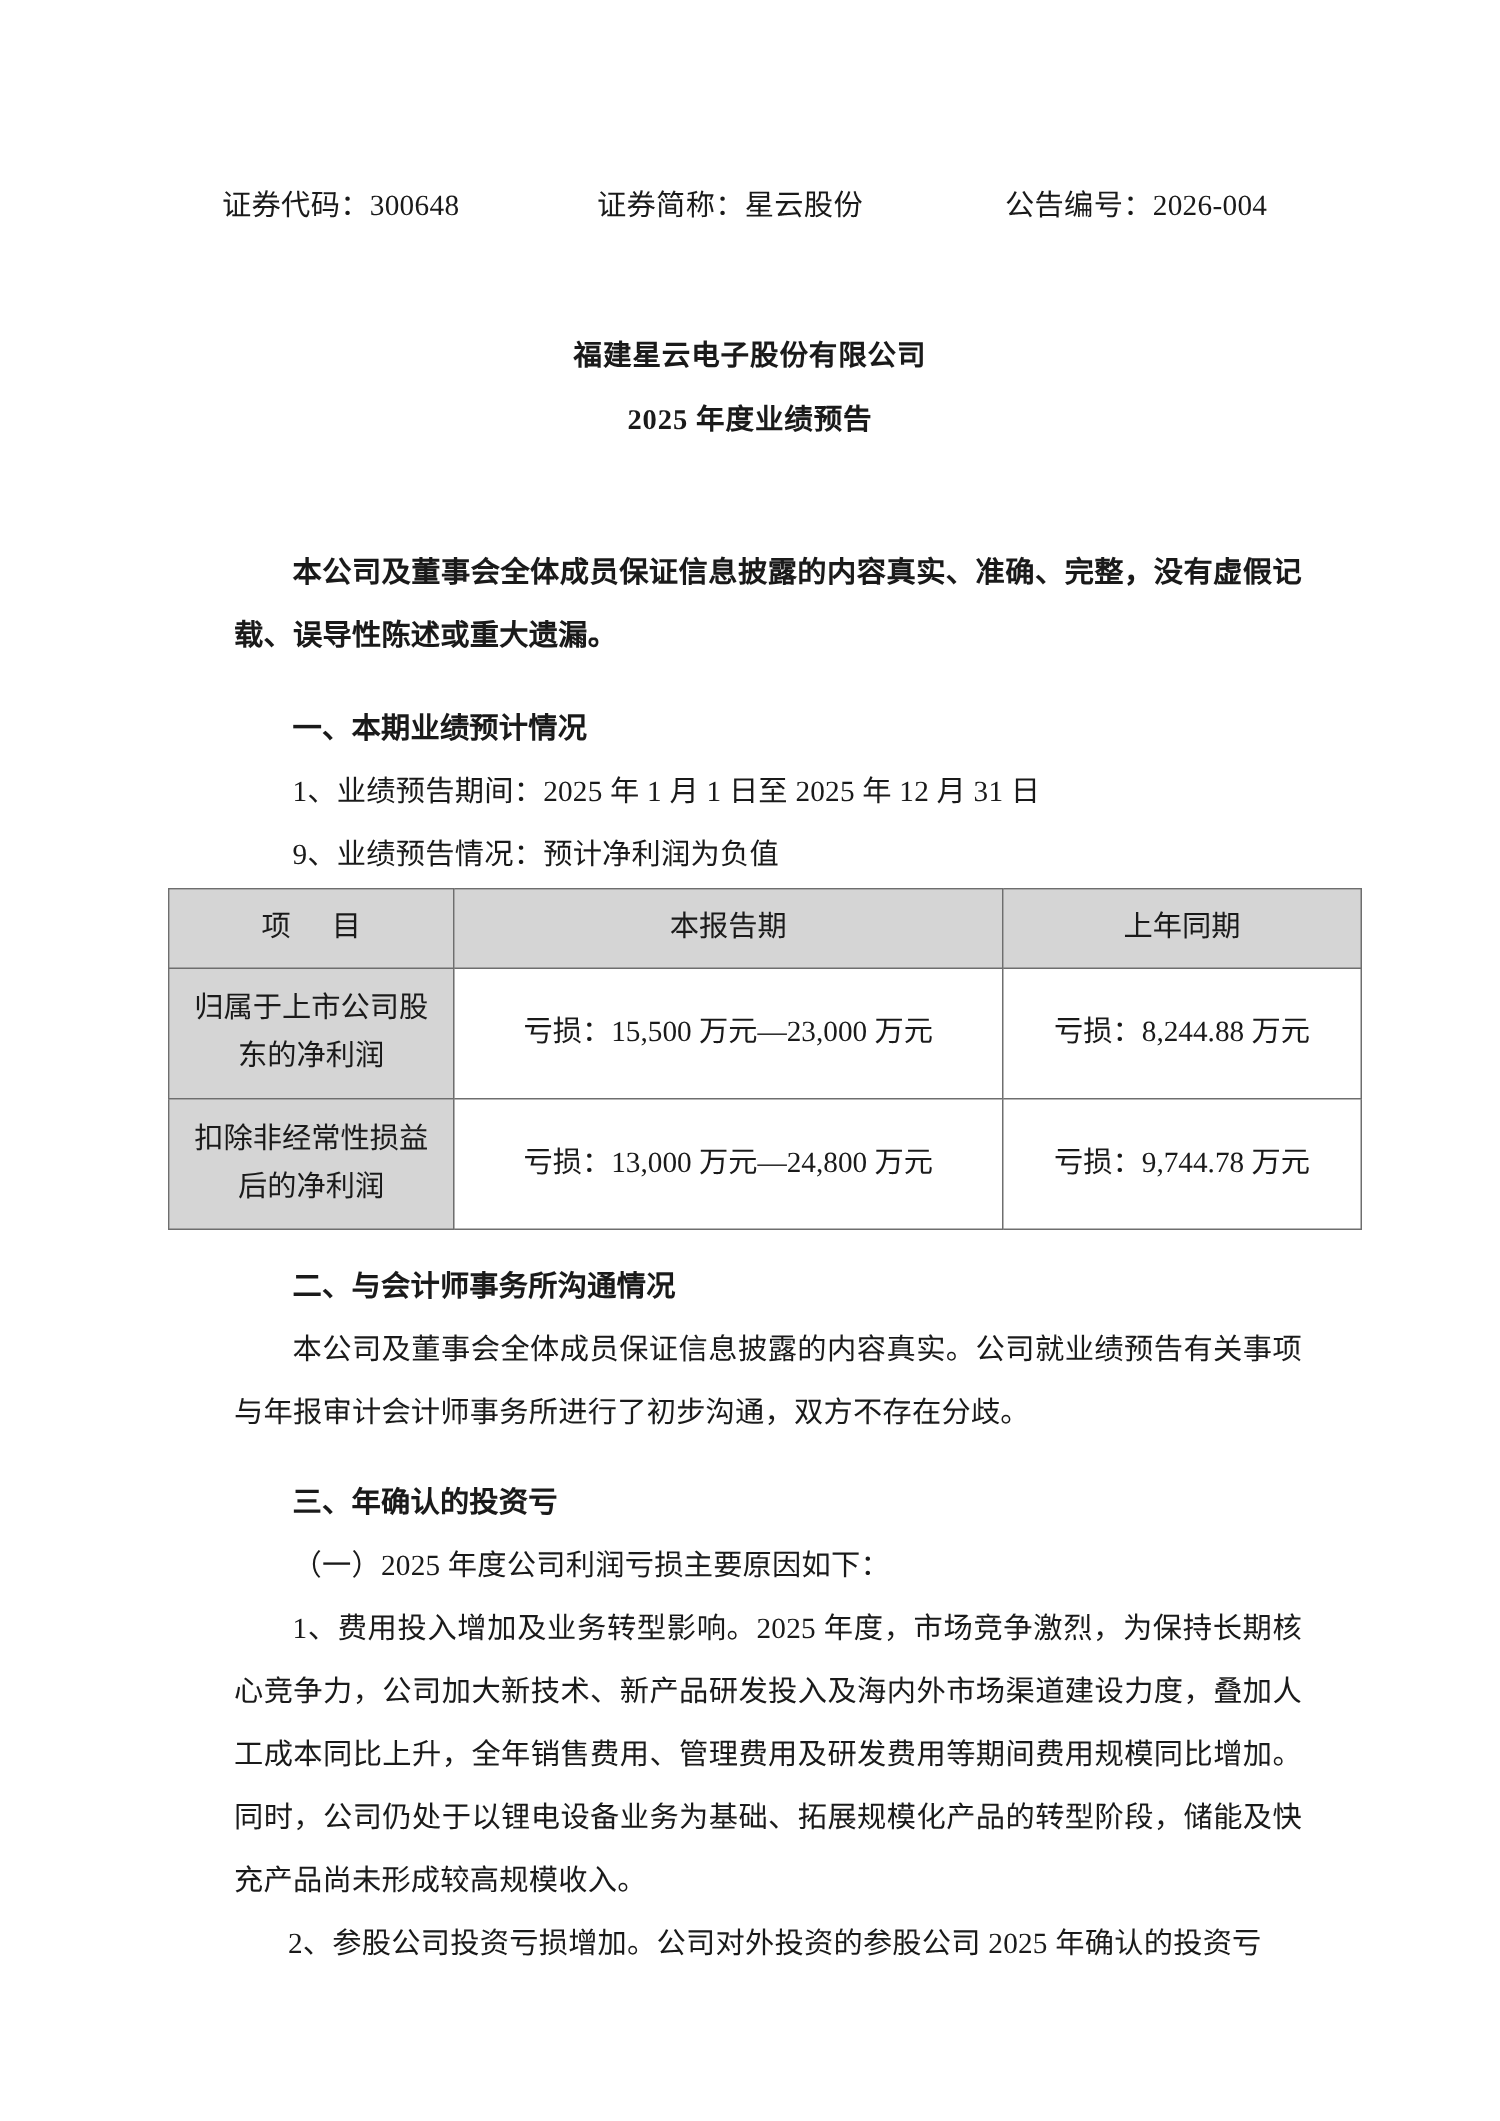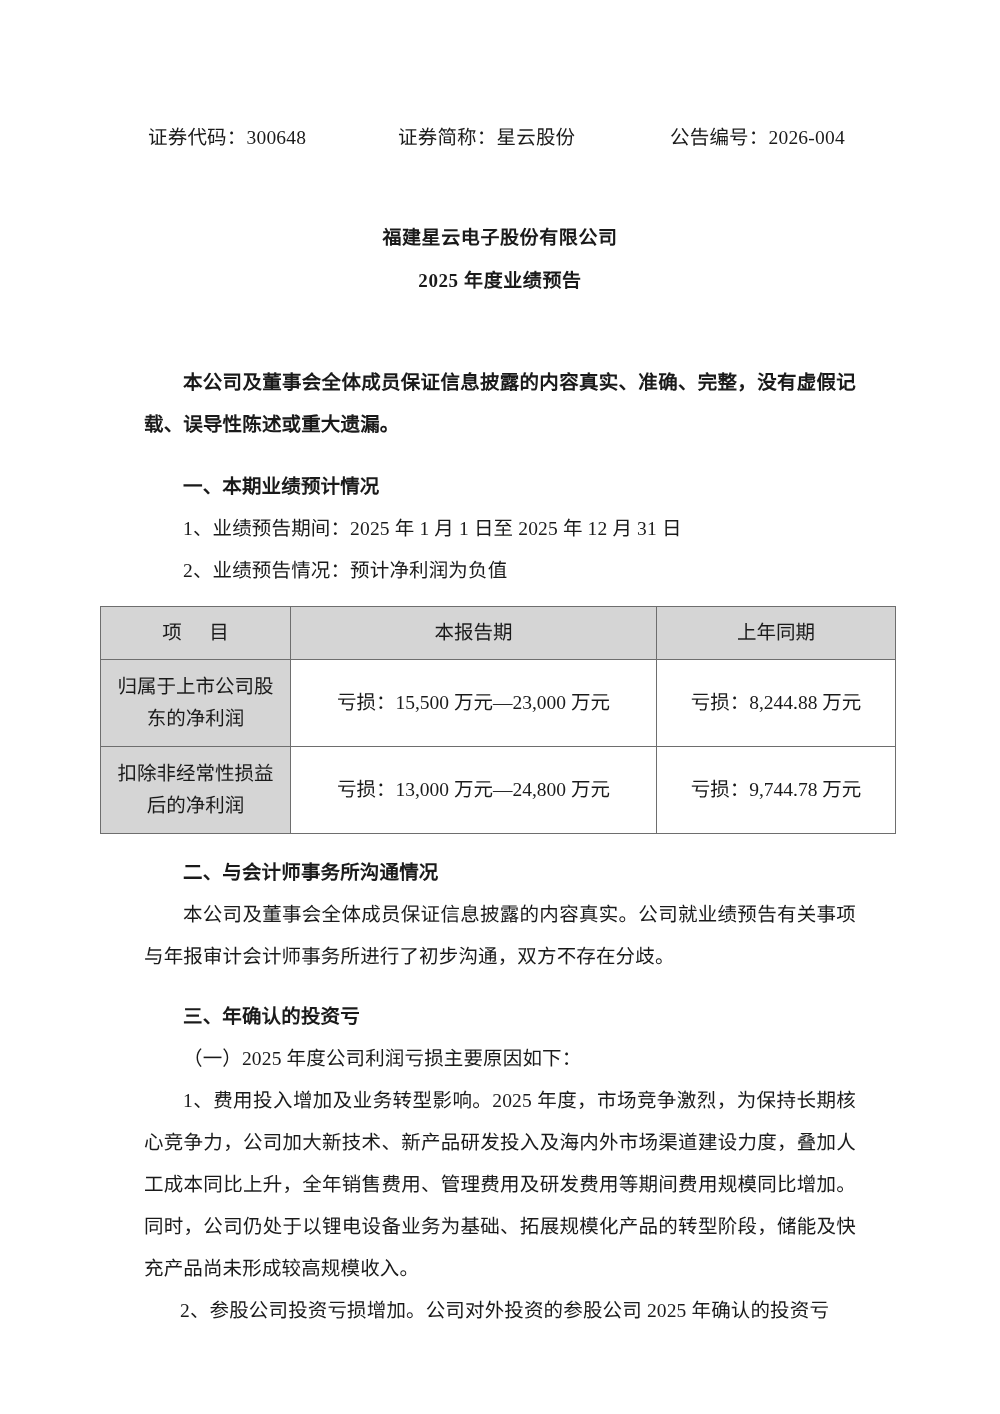--- a/index.html
+++ b/index.html
@@ -49,21 +49,21 @@
     font-weight: bold;
     line-height: 1.0;
     letter-spacing: 0.6px;
   }
   .title-line.second { margin-top: 24px; }
 
   
   .body {
     position: absolute;
     top: 362px;
-    left: 144px;
+    left: 156px;
     width: 712px;
   }
   p {
     margin: 0;
     font-size: 19.5px;
     line-height: 42px;
     text-align: justify;
     text-justify: inter-ideograph;
     letter-spacing: 0.15px;
   }
@@ -74,21 +74,20 @@
   }
   .section-head {
     font-weight: bold;
     text-indent: 2em;
     margin-top: 18px;
   }
   .indent-2 { text-indent: 2em; }
 
   
   .table-wrap {
-    margin-top: 14px;
     margin-bottom: 14px;
     margin-left: -44px;
     width: 795px;
   }
   table.fin {
     border-collapse: collapse;
     width: 795px;
     table-layout: fixed;
   }
   table.fin td, table.fin th {
@@ -135,21 +134,21 @@
   </div>
 
   <div class="body">
 
     <p class="bold-notice">本公司及董事会全体成员保证信息披露的内容真实、准确、完整，没有虚假记载、误导性陈述或重大遗漏。</p>
 
     <p class="section-head">一、本期业绩预计情况</p>
 
     <p class="indent-2">1、业绩预告期间：2025 年 1 月 1 日至 2025 年 12 月 31 日</p>
 
-    <p class="indent-2">2、业绩预告情况：预计净利润为负值</p>
+    <p class="indent-2">9、业绩预告情况：预计净利润为负值</p>
 
     <div class="table-wrap">
       <table class="fin">
         <colgroup>
           <col class="c1">
             <col class="c2">
             <col class="c3">
         </colgroup>
         <thead>
           <tr class="head">

